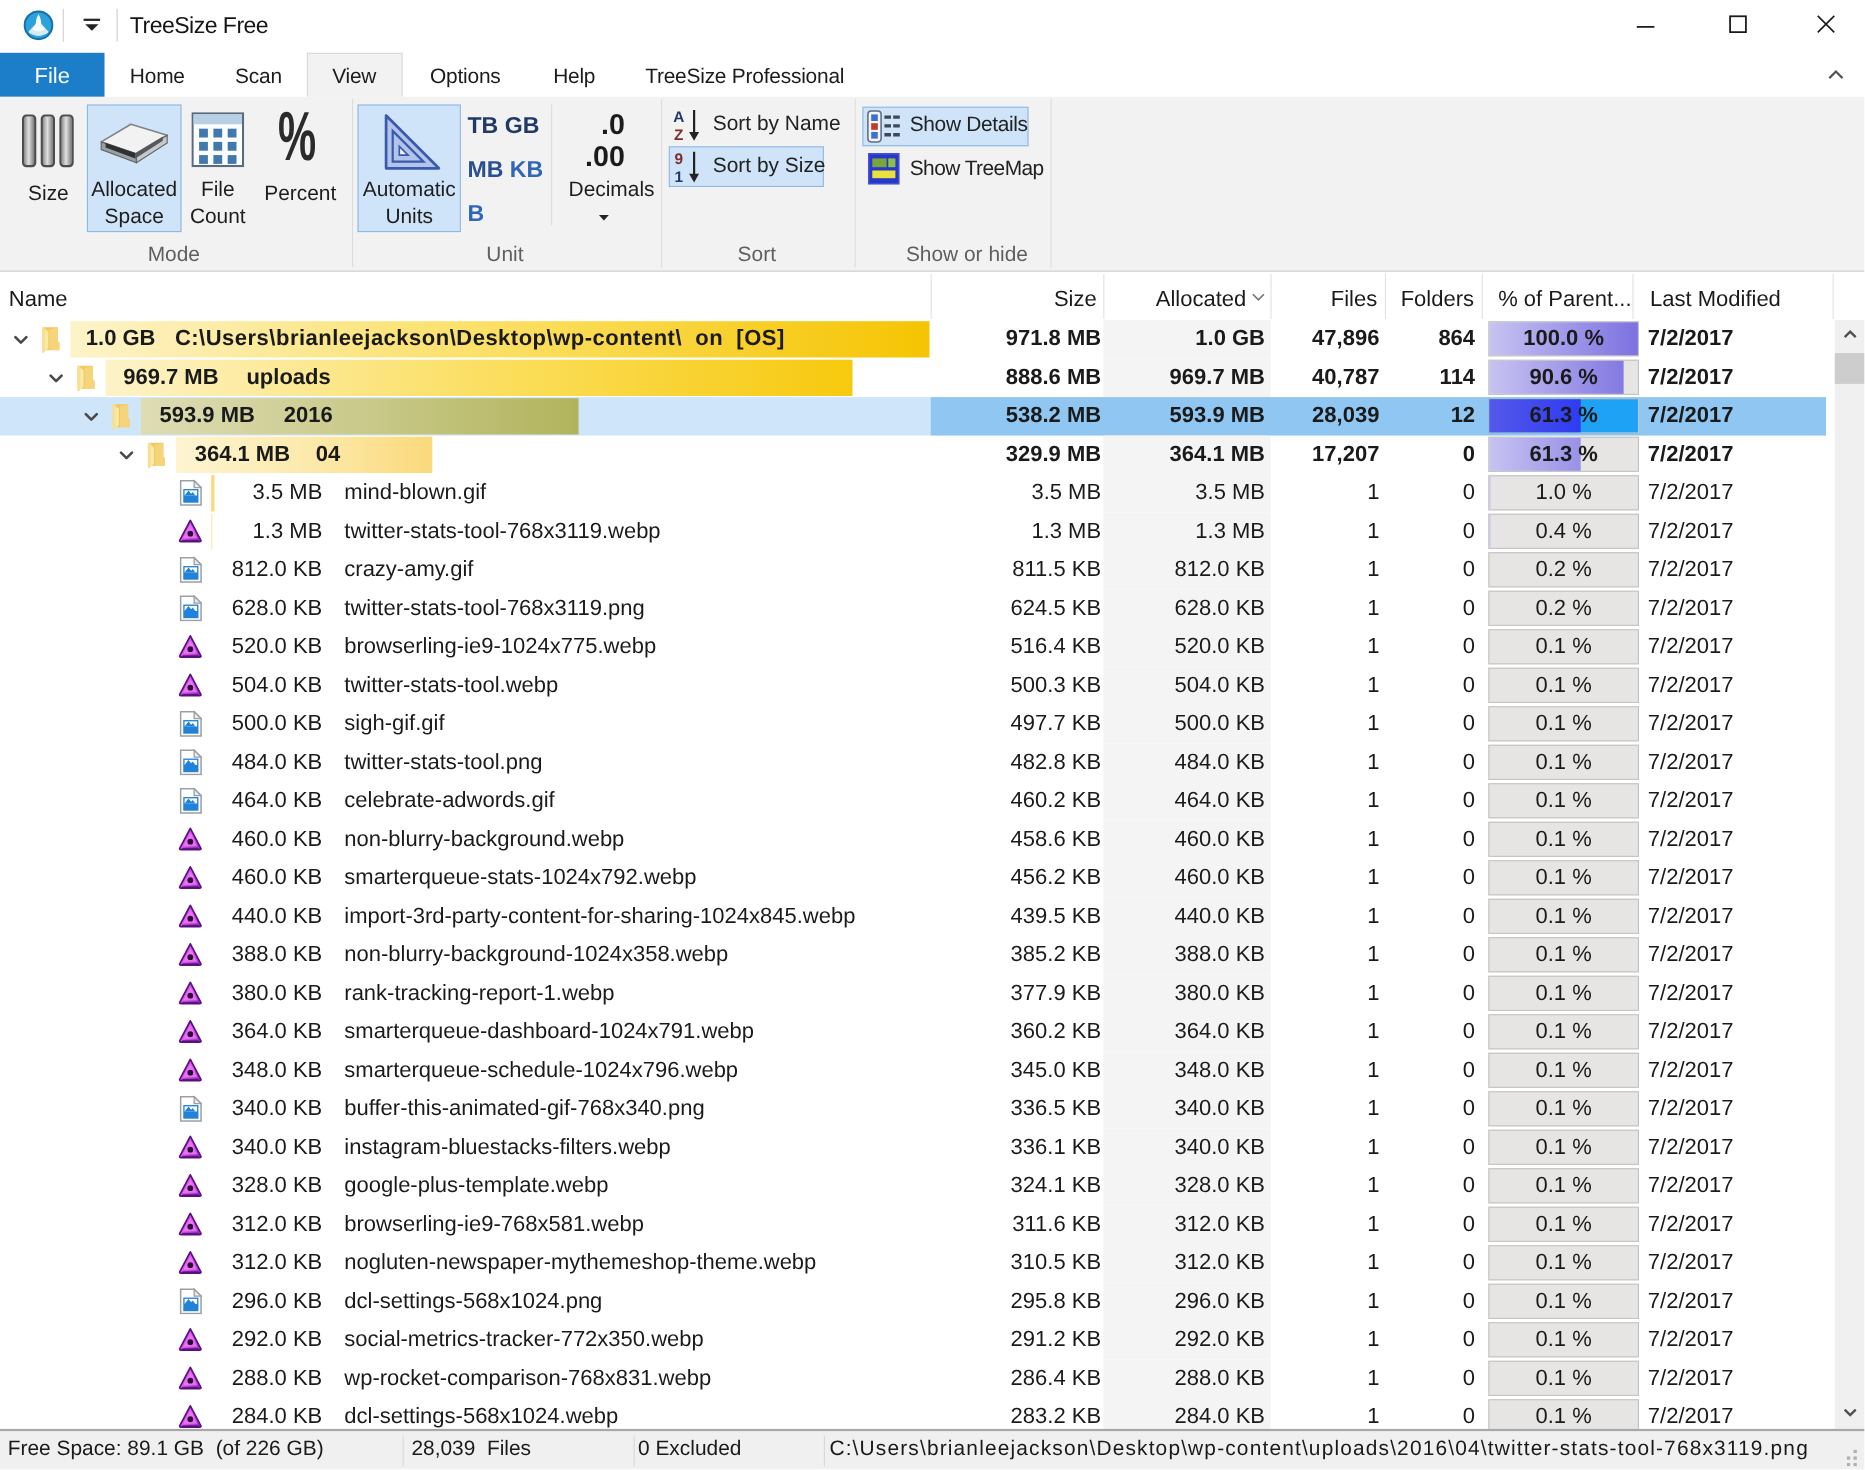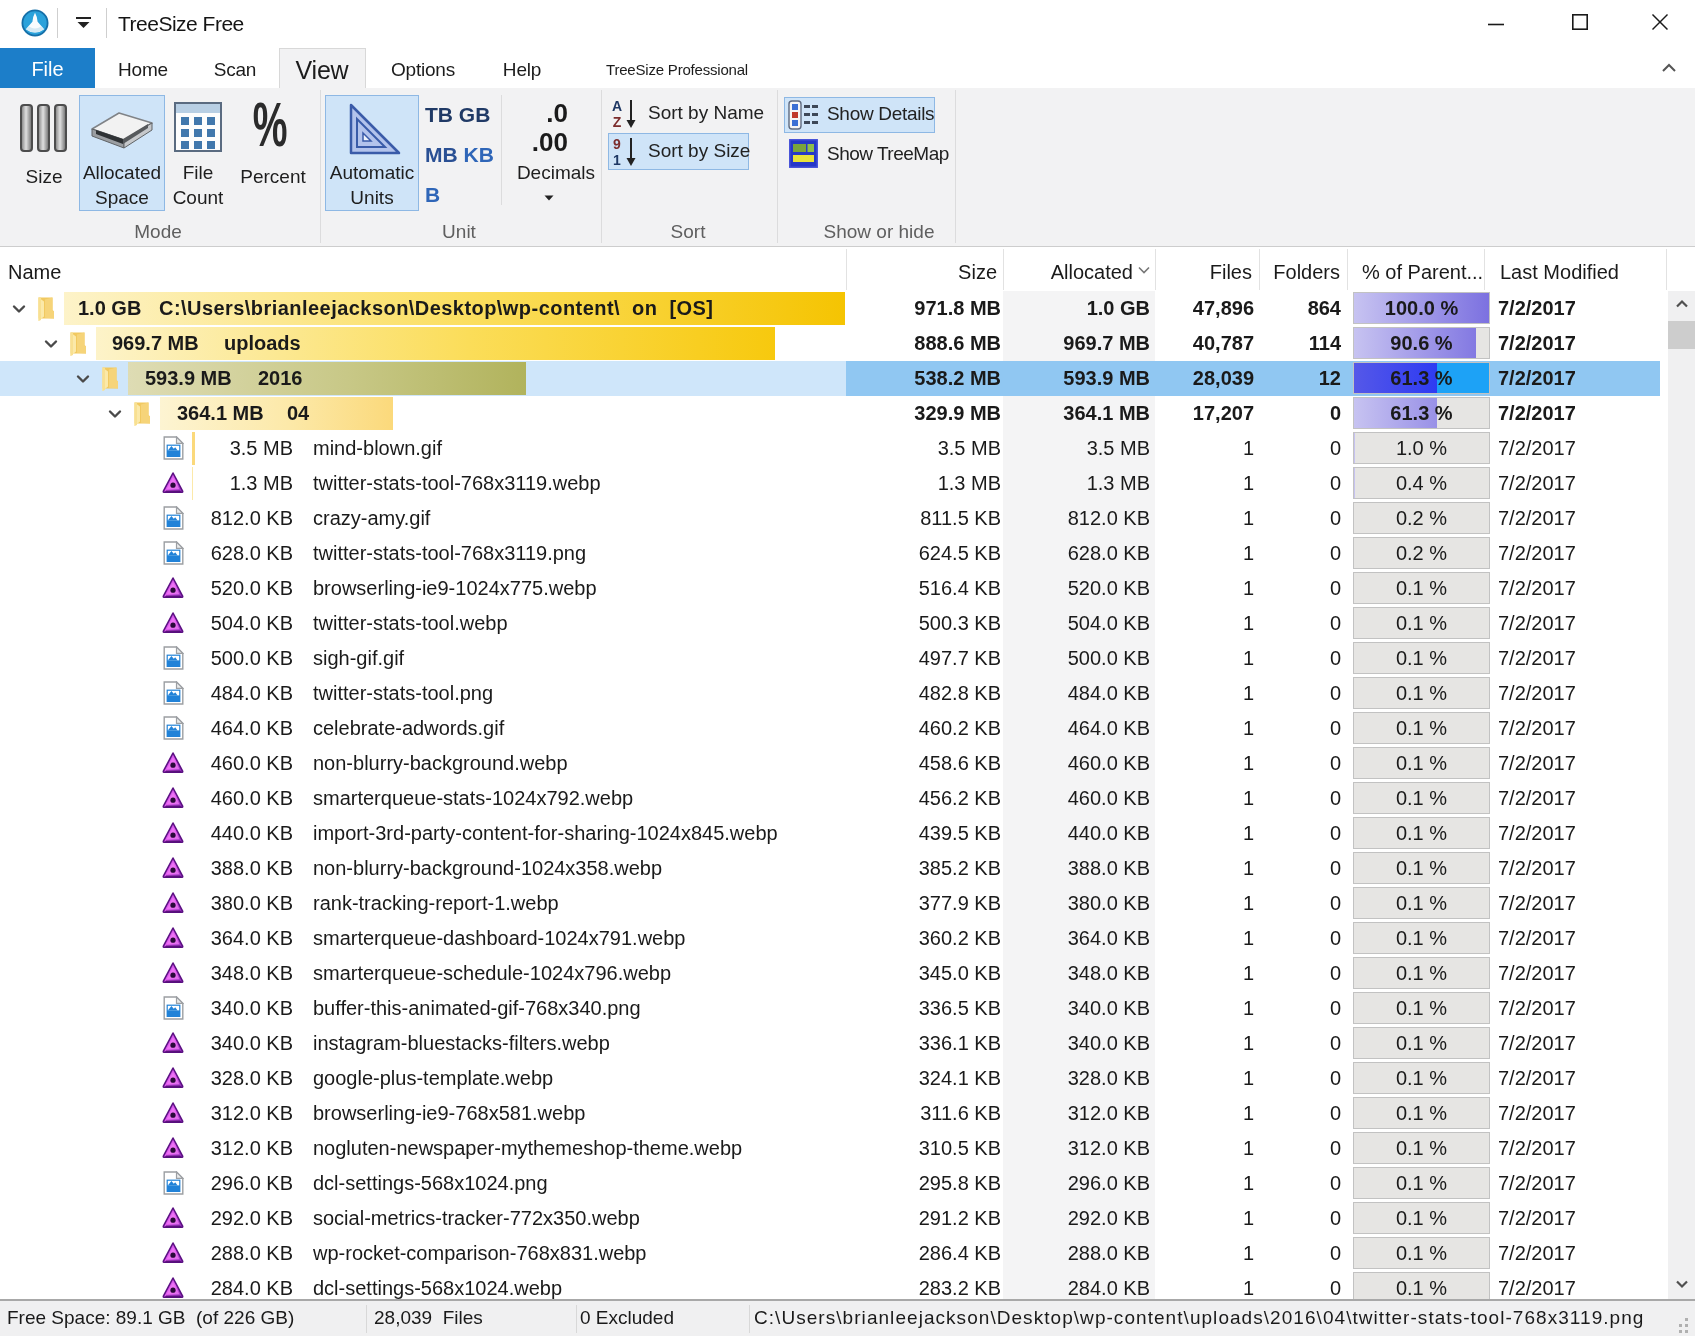--- a/index.html
+++ b/index.html
@@ -29,24 +29,24 @@
 <svg class="abs" style="left:1650px;top:12px" width="20" height="20" viewBox="0 0 20 20">
       <line x1="2.5" y1="2.5" x2="17.5" y2="17.5" stroke="#1a1a1a" stroke-width="1.5"></line>
       <line x1="17.5" y1="2.5" x2="2.5" y2="17.5" stroke="#1a1a1a" stroke-width="1.5"></line>
     </svg>
 </div>
 <div class="abs" style="left:0;top:48px;width:1695px;height:40px;background:#fff">
 <div class="abs" style="left:0;top:0;width:95px;height:40px;background:#1c7ec9;color:#fff;text-align:center;line-height:42px;font-size:20px">File</div>
 <div class="abs" style="left:279px;top:0;width:87px;height:40px;background:#f2f2f3;border:1px solid #d8d8d8;border-bottom:none"></div>
 <div class="abs" style="left:-7px;top:0;width:300px;height:40px;text-align:center;line-height:44px;font-size:19px;letter-spacing:-0.2px;color:#1c1c1c">Home</div>
 <div class="abs" style="left:85px;top:0;width:300px;height:40px;text-align:center;line-height:44px;font-size:19px;letter-spacing:-0.2px;color:#1c1c1c">Scan</div>
-<div class="abs" style="left:172px;top:0;width:300px;height:40px;text-align:center;line-height:44px;font-size:25px;letter-spacing:-0.2px;color:#1c1c1c">View</div>
+<div class="abs" style="left:172px;top:0;width:300px;height:40px;text-align:center;line-height:44px;font-size:19px;letter-spacing:-0.2px;color:#1c1c1c">View</div>
 <div class="abs" style="left:273px;top:0;width:300px;height:40px;text-align:center;line-height:44px;font-size:19px;letter-spacing:-0.2px;color:#1c1c1c">Options</div>
 <div class="abs" style="left:372px;top:0;width:300px;height:40px;text-align:center;line-height:44px;font-size:19px;letter-spacing:-0.2px;color:#1c1c1c">Help</div>
-<div class="abs" style="left:527px;top:0;width:300px;height:40px;text-align:center;line-height:44px;font-size:15px;letter-spacing:-0.2px;color:#1c1c1c">TreeSize Professional</div>
+<div class="abs" style="left:527px;top:0;width:300px;height:40px;text-align:center;line-height:44px;font-size:19px;letter-spacing:-0.2px;color:#1c1c1c">TreeSize Professional</div>
 </div>
 <div class="abs" style="left:0;top:88px;width:1695px;height:159px;background:#f2f2f3;border-bottom:1px solid #cdcdcd">
 <div class="abs" style="left:320px;top:2px;width:1px;height:153px;background:#dcdcdd"></div>
 <div class="abs" style="left:601px;top:2px;width:1px;height:153px;background:#dcdcdd"></div>
 <div class="abs" style="left:777px;top:2px;width:1px;height:153px;background:#dcdcdd"></div>
 <div class="abs" style="left:955px;top:2px;width:1px;height:153px;background:#dcdcdd"></div>
 <svg class="abs" style="left:1660px;top:-27px" width="18" height="14" viewBox="0 0 18 14">
       <polyline points="3,10 9,4 15,10" fill="none" stroke="#555" stroke-width="2"></polyline>
     </svg>
 <div class="abs" style="left:20px;top:16px;width:13px;height:48px;border:2px solid #4d4d4d;border-radius:4px;background:linear-gradient(90deg,#8f8f8f,#e0e0e0 45%,#7d7d7d)"></div>

